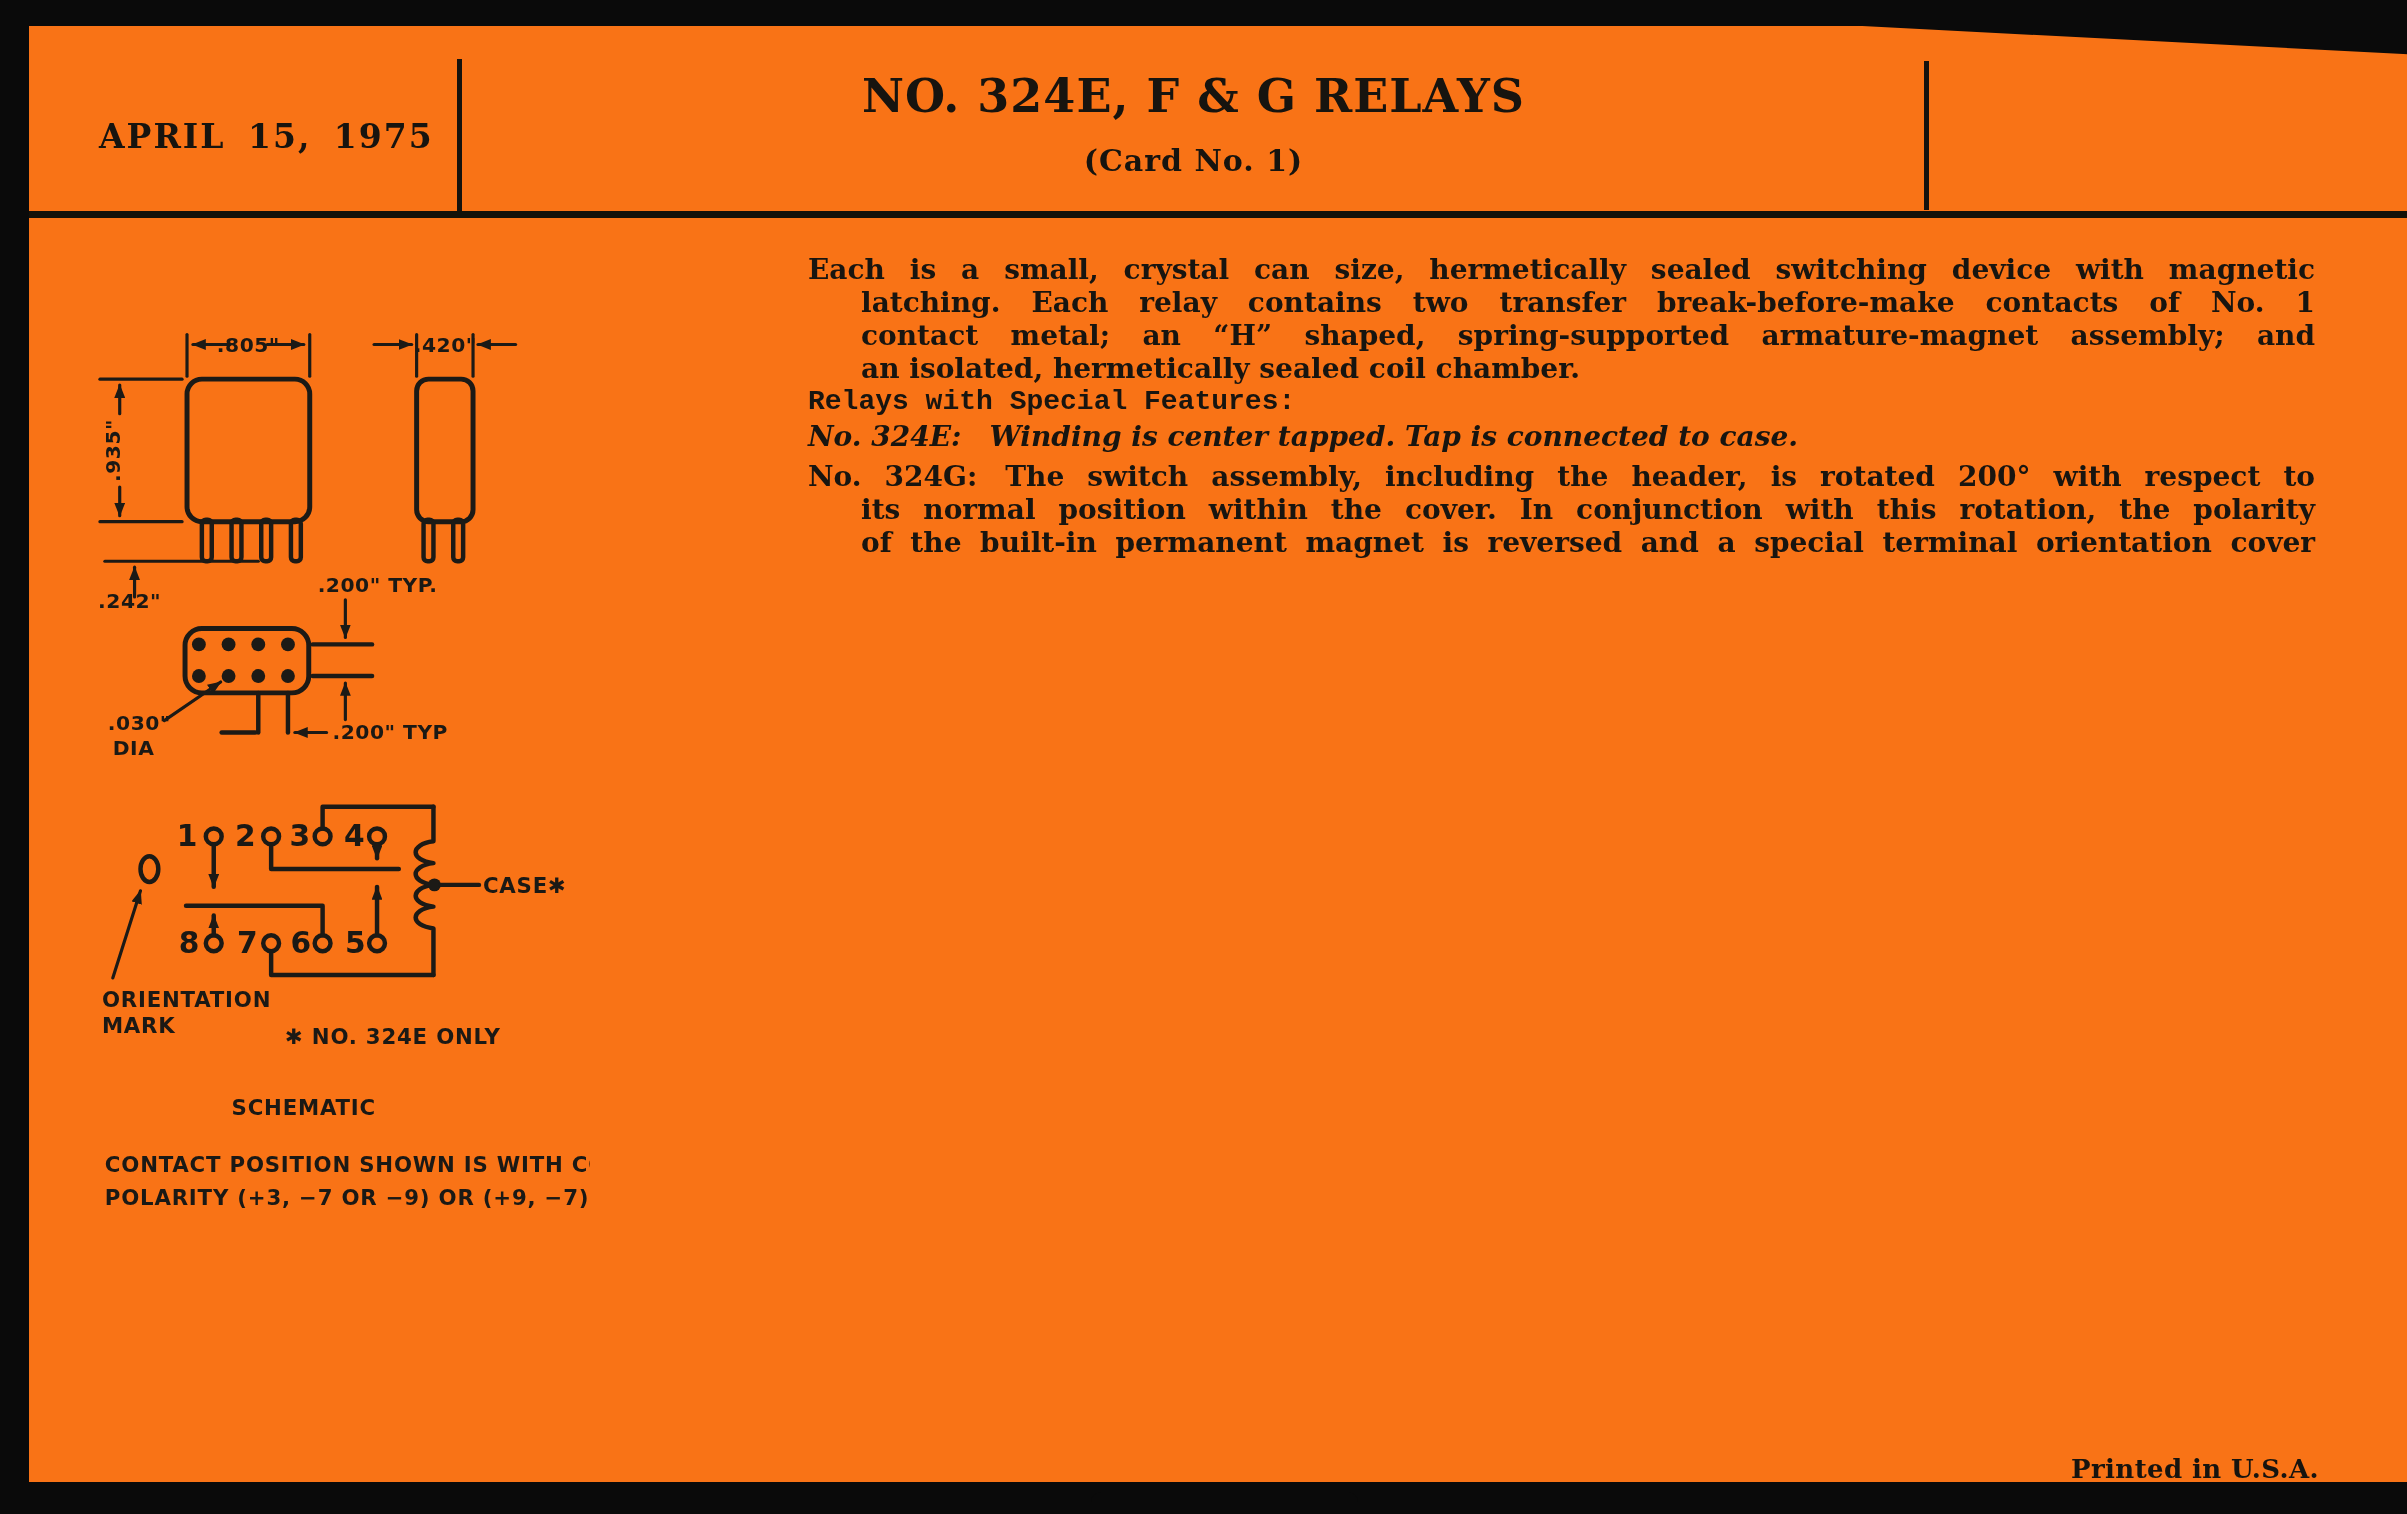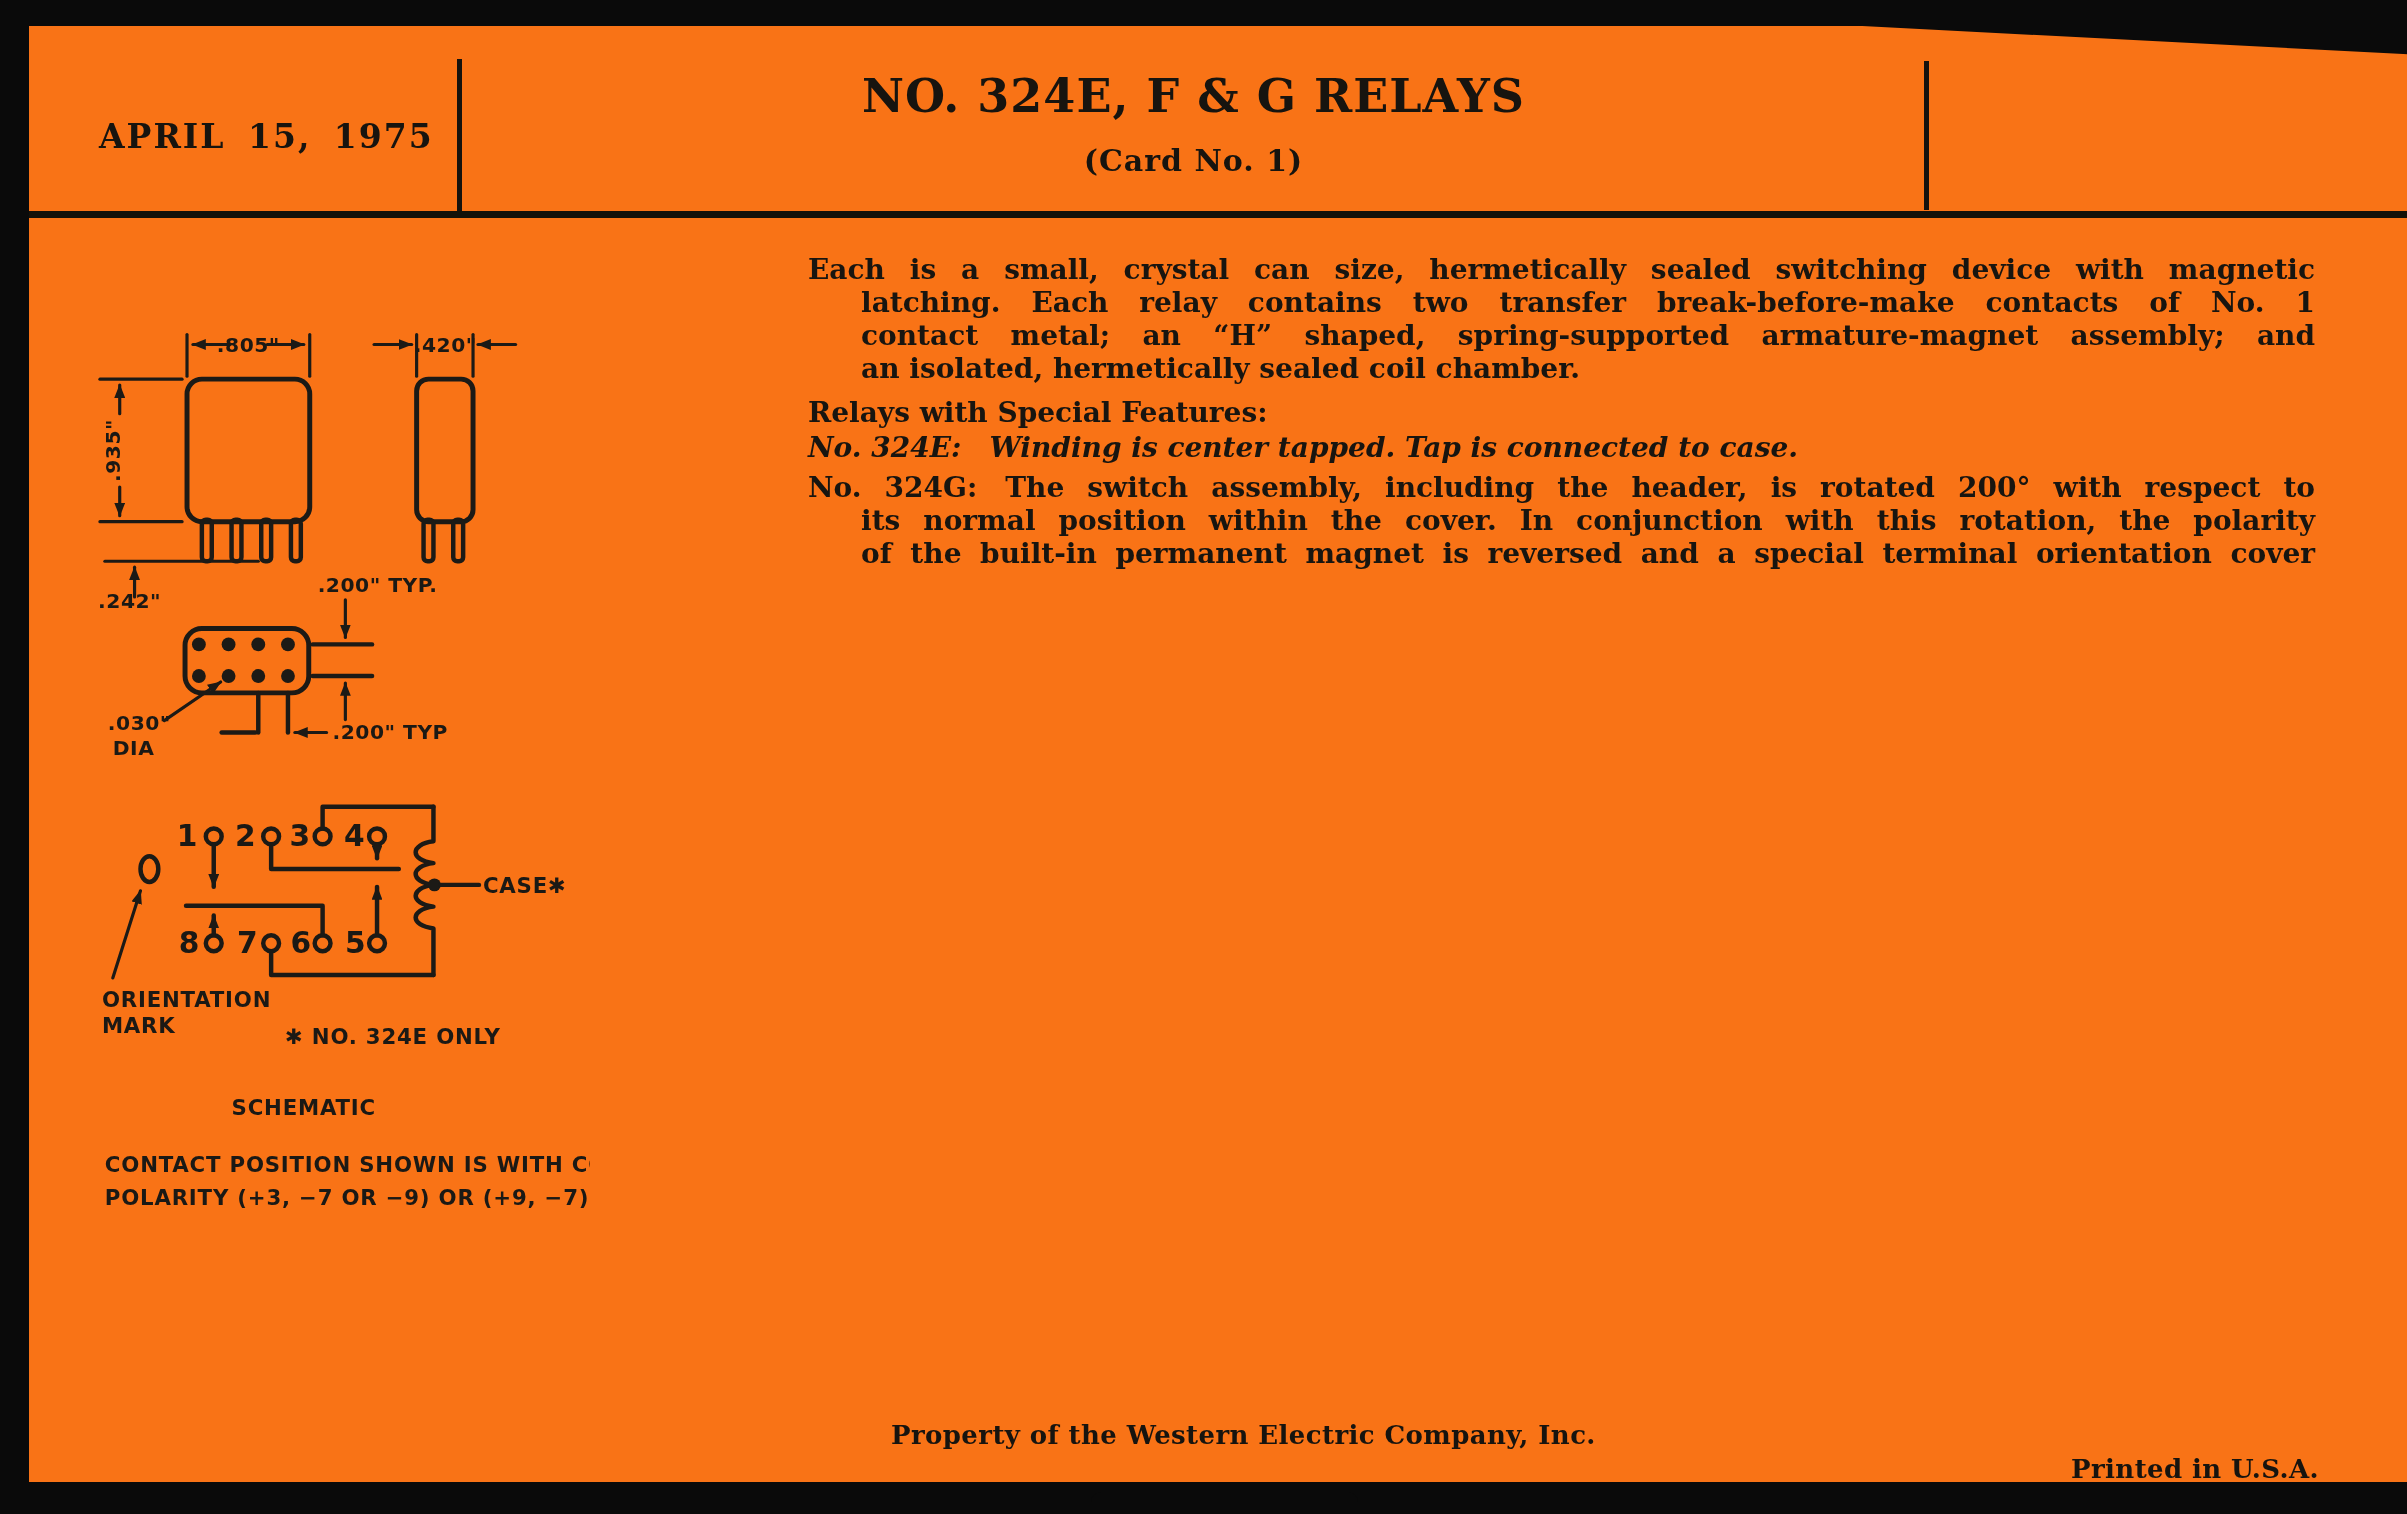--- a/index.html
+++ b/index.html
@@ -31,21 +31,21 @@
   .titleblock{position:absolute;left:446px;top:69px;width:1463px;text-align:center;color:#17140f;}
   .title{font:700 46px "DejaVu Serif", serif;letter-spacing:1px;}
   .subtitle{font:700 30px "DejaVu Serif", serif;margin-top:20px;letter-spacing:1px;}
   .hrule{position:absolute;left:13px;top:211px;width:2395px;height:7px;background:#131109;}
 
   
   .textcol{position:absolute;left:792px;top:253px;width:1507px;color:#181510;}
   .tl{font:700 28px/33px "DejaVu Serif", serif;}
   .j{text-align:justify;text-align-last:justify;}
   .ind{padding-left:53px;}
-  .mt-head{margin-top:11px;}
+  .mt-head{font-family:Liberation Mono, monospace;}
   .mt-e{margin-top:2px;font-style:italic;}
   .mt-g{margin-top:7px;}
 
   
   .foot-left{position:absolute;left:875px;top:1420px;font:700 26px "DejaVu Serif", serif;color:#17140f;letter-spacing:0.4px;}
   .foot-right{position:absolute;left:2055px;top:1422px;font:700 26px "DejaVu Serif", serif;color:#17140f;letter-spacing:0.4px;margin-top:32px;}
 
   
   .drawsvg{position:absolute;left:59px;top:297px;}
   .ln{stroke:#1c1a16;fill:none;stroke-linecap:round;stroke-linejoin:round;}
@@ -197,21 +197,20 @@
     <div class="tl j ind">latching. Each relay contains two transfer break-before-make contacts of No. 1</div>
     <div class="tl j ind">contact metal; an “H” shaped, spring-supported armature-magnet assembly; and</div>
     <div class="tl ind">an isolated, hermetically sealed coil chamber.</div>
     <div class="tl mt-head">Relays with Special Features:</div>
     <div class="tl mt-e">No. 324E: Winding is center tapped. Tap is connected to case.</div>
     <div class="tl j mt-g">No. 324G: The switch assembly, including the header, is rotated 200° with respect to</div>
     <div class="tl j ind">its normal position within the cover. In conjunction with this rotation, the polarity</div>
     <div class="tl j ind">of the built-in permanent magnet is reversed and a special terminal orientation cover</div>
   </div>
 
-  <div class="foot-left">Property of the Western Electric Company, Inc.</div>
   <div class="foot-right">Printed in U.S.A.</div>
 
   <div class="band-top"></div>
   <div class="wedge-tr"></div>
   <div class="band-left"></div>
   <div class="band-bottom"></div>
   <div class="bump-bottom"></div>
 </div>
 
 

